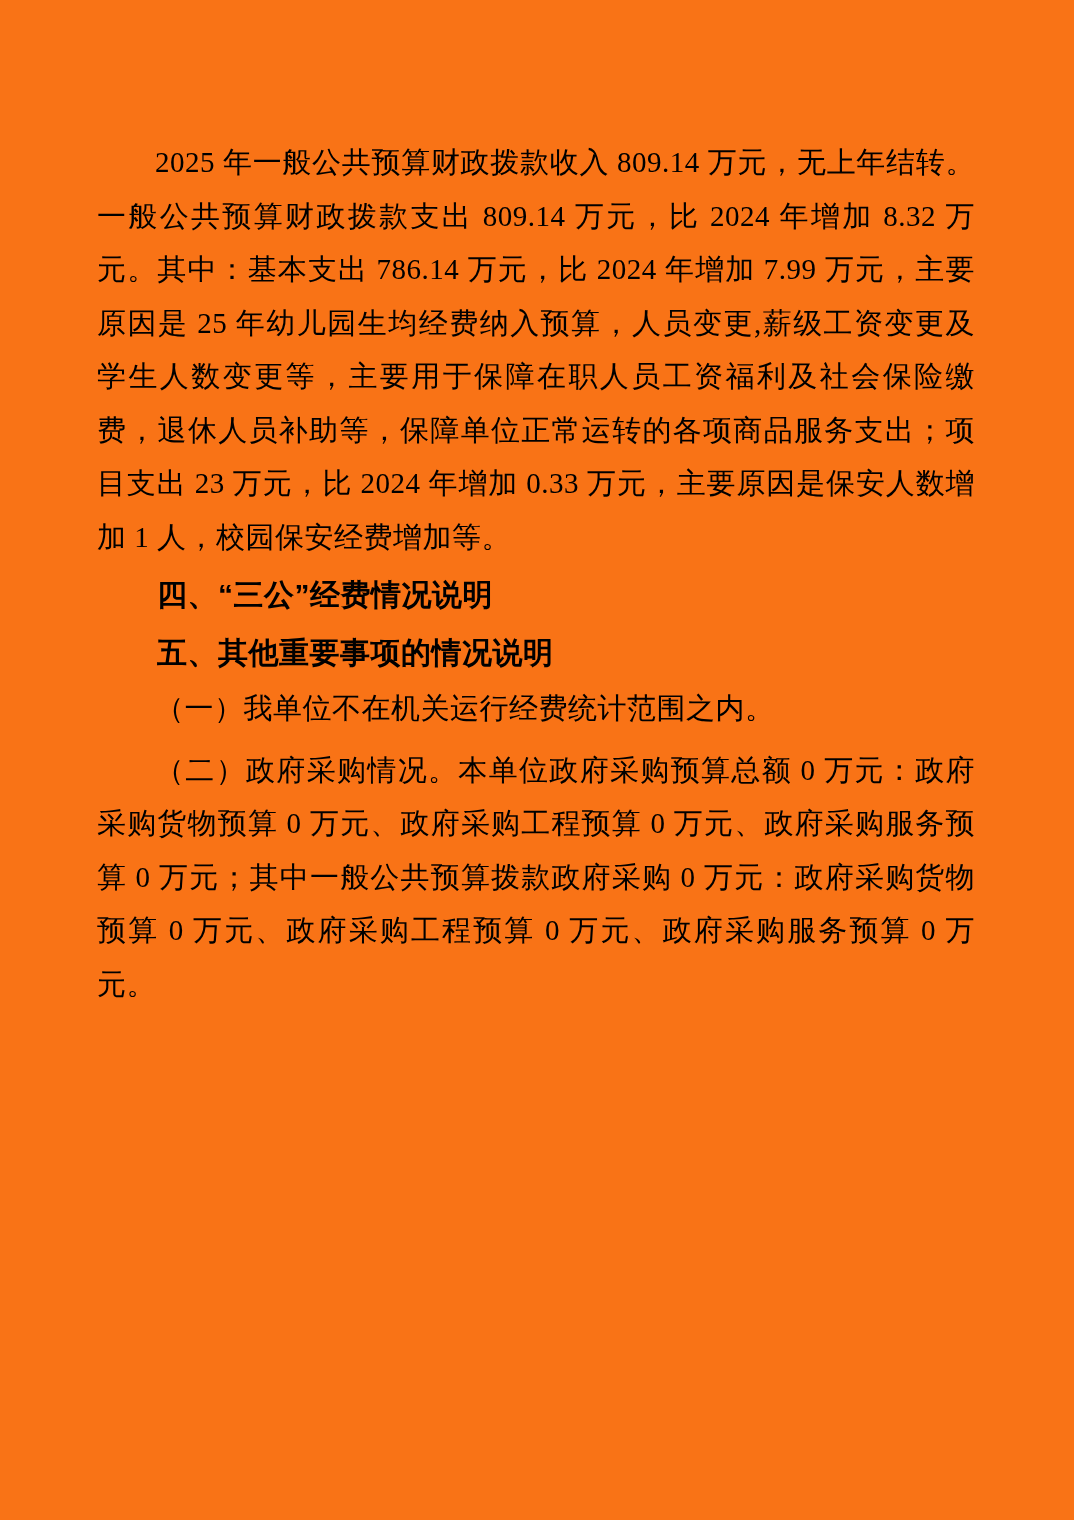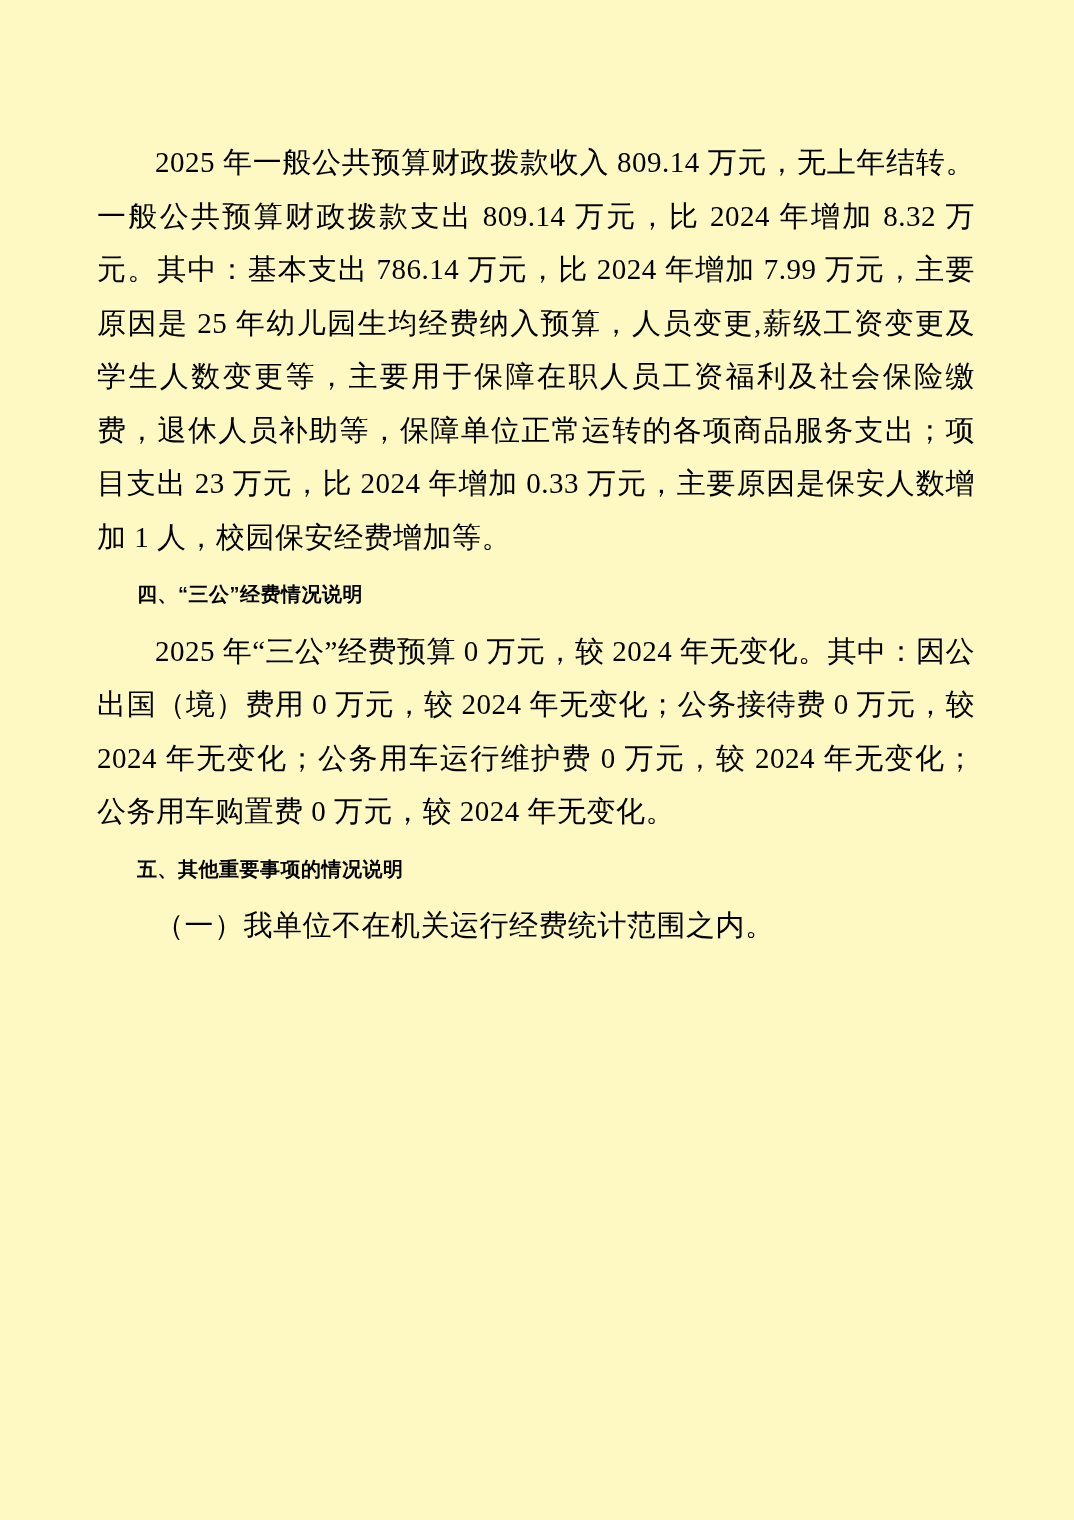--- a/index.html
+++ b/index.html
@@ -5,61 +5,61 @@
   html, body {
     margin: 0;
     padding: 0;
     background: #ffffff;
   }
   .page {
     position: relative;
     width: 1074px;
     height: 1520px;
     margin: 0 auto;
-    background: #fef9c3;
+    background: #f97316;
     box-sizing: border-box;
     padding: 136px 99px 0 97px;
     color: #000000;
     overflow: hidden;
   }
   .body-para {
     margin: 0;
     font-family: "Liberation Serif", "DejaVu Serif", serif;
     font-size: 29px;
     line-height: 53.5px;
     text-align: justify;
     text-indent: 2em;
     color: #000000;
     letter-spacing: 0.5px;
   }
   .section-heading {
     margin: 4px 0 3px 0;
     font-family: "Liberation Sans", "DejaVu Sans", sans-serif;
     font-weight: bold;
-    font-size: 20px;
+    font-size: 30px;
     line-height: 53.5px;
     text-indent: 2em;
     color: #000000;
     letter-spacing: 0.5px;
   }
   .para-spaced {
     margin-top: 8px;
   }
 </style>
 </head>
 <body>
 
 <div class="page">
 
   <p class="body-para">2025 年一般公共预算财政拨款收入 809.14 万元，无上年结转。一般公共预算财政拨款支出 809.14 万元，比 2024 年增加 8.32 万元。其中：基本支出 786.14 万元，比 2024 年增加 7.99 万元，主要原因是 25 年幼儿园生均经费纳入预算，人员变更,薪级工资变更及学生人数变更等，主要用于保障在职人员工资福利及社会保险缴费，退休人员补助等，保障单位正常运转的各项商品服务支出；项目支出 23 万元，比 2024 年增加 0.33 万元，主要原因是保安人数增加 1 人，校园保安经费增加等。</p>
 
 
   <h2 class="section-heading">四、“三公”经费情况说明</h2>
 
-  <p class="body-para">2025 年“三公”经费预算 0 万元，较 2024 年无变化。其中：因公出国（境）费用 0 万元，较 2024 年无变化；公务接待费 0 万元，较 2024 年无变化；公务用车运行维护费 0 万元，较 2024 年无变化；公务用车购置费 0 万元，较 2024 年无变化。</p>
 
   <h2 class="section-heading">五、其他重要事项的情况说明</h2>
 
   <p class="body-para">（一）我单位不在机关运行经费统计范围之内。</p>
 
+  <p class="body-para para-spaced">（二）政府采购情况。本单位政府采购预算总额 0 万元：政府采购货物预算 0 万元、政府采购工程预算 0 万元、政府采购服务预算 0 万元；其中一般公共预算拨款政府采购 0 万元：政府采购货物预算 0 万元、政府采购工程预算 0 万元、政府采购服务预算 0 万元。</p>
 
 
 </div>
 
 </body></html>

